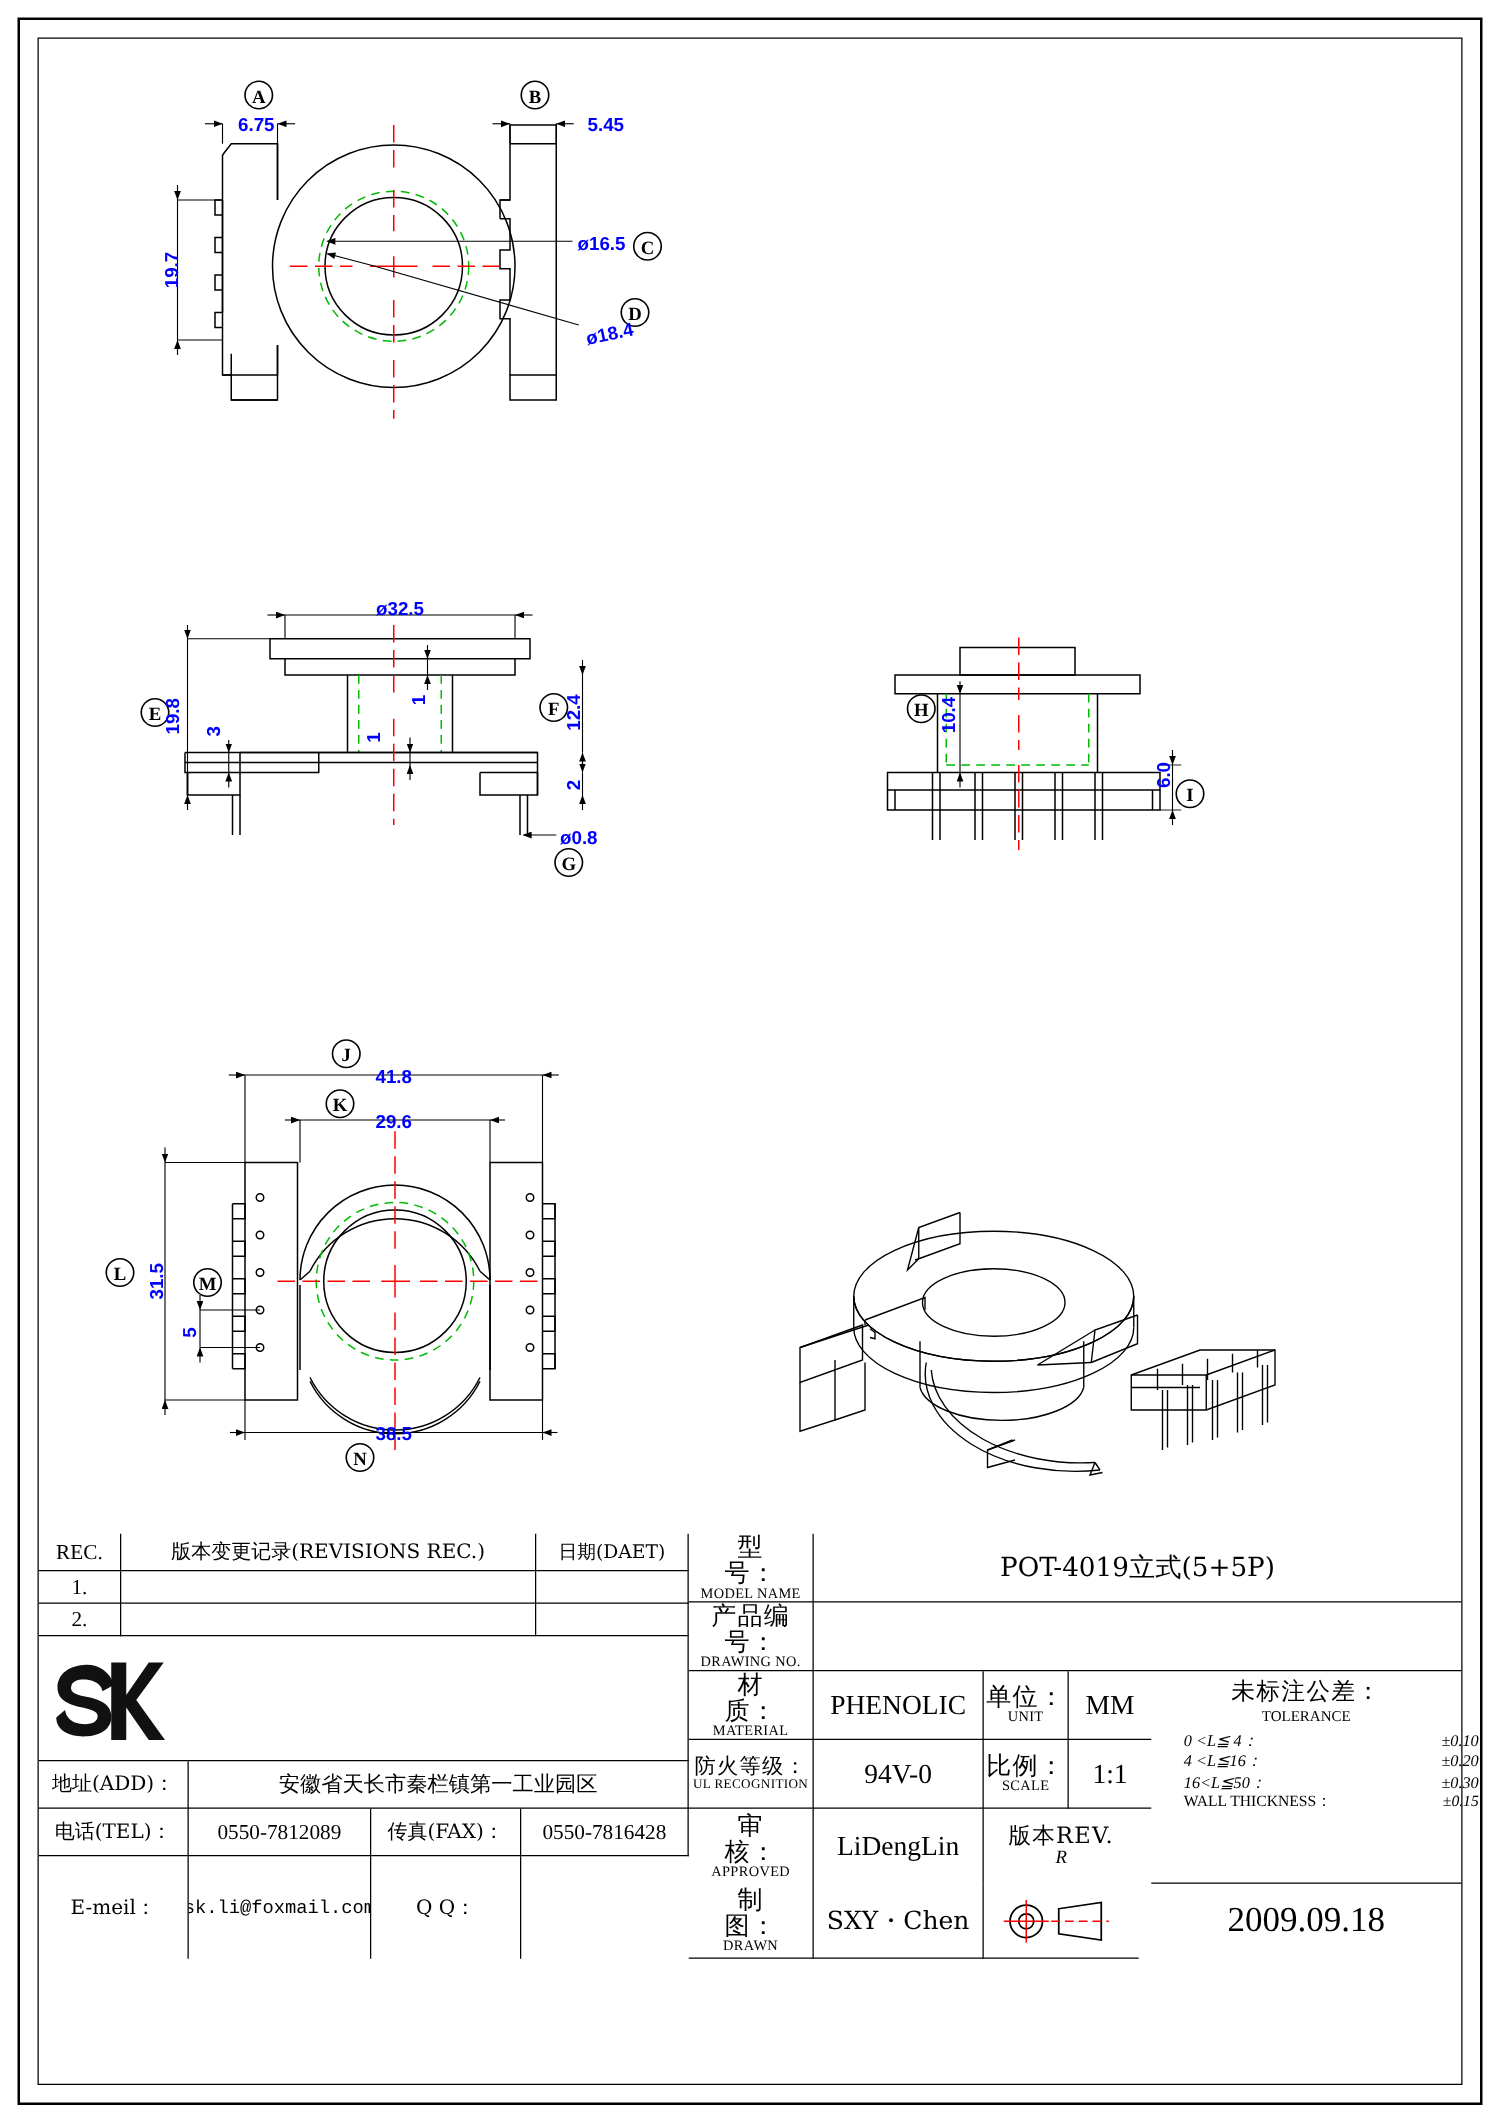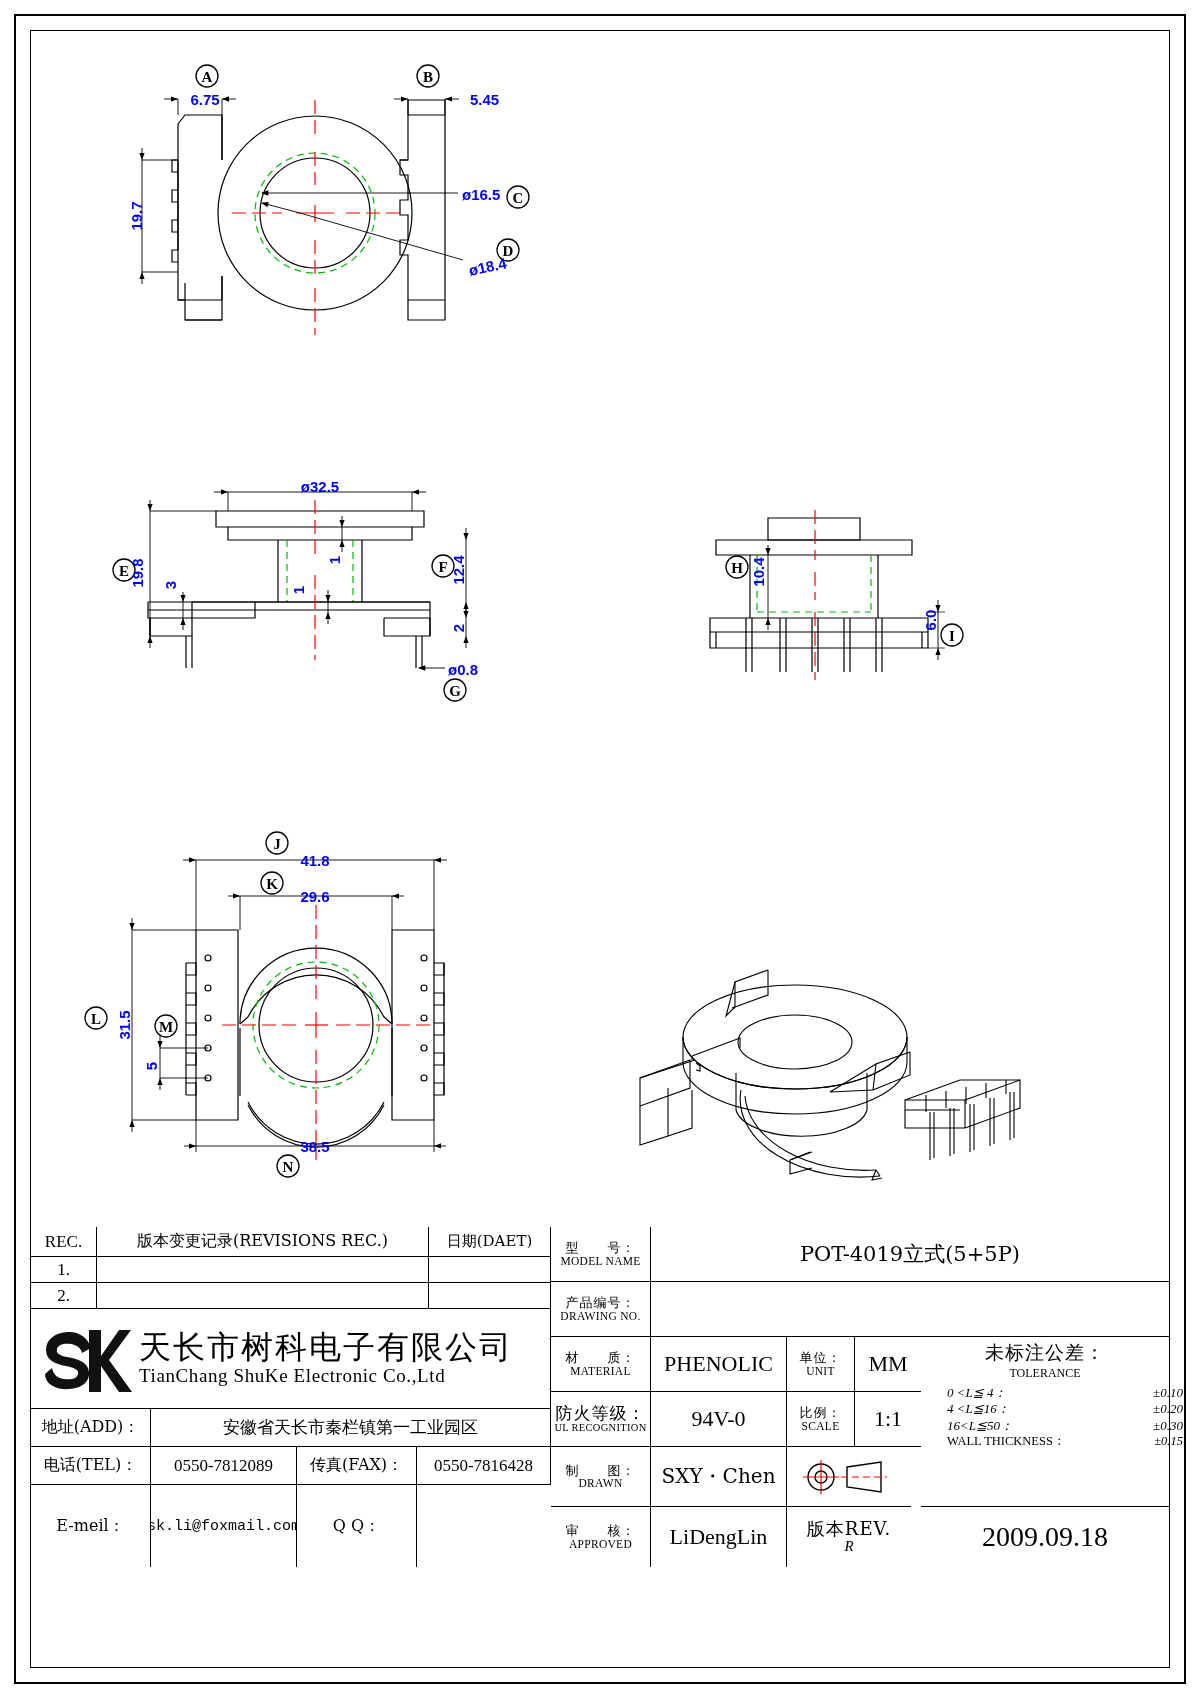--- a/index.html
+++ b/index.html
@@ -50,21 +50,21 @@
     font-size:17px;
   }
   .cell.nb-r{border-right:none;}
   .cell.nb-b{border-bottom:none;}
 
   .cn{font-family:"DejaVu Sans",sans-serif;}
   .lbl-stack{
     display:flex;flex-direction:column;align-items:center;justify-content:center;
     line-height:1.05;
   }
-  .lbl-cn{font-family:"DejaVu Serif",serif;font-size:13px;letter-spacing:1px;}
+  .lbl-cn{font-family:"DejaVu Serif",serif;font-size:20px;letter-spacing:1px;}
   .lbl-en{font-family:"Liberation Serif",serif;font-size:11.5px;letter-spacing:.3px;}
 
   .val-big{font-family:"Liberation Serif",serif;font-size:22px;}
 
   
   .rev-head{height:30px;}
   .rev-row{height:26px;}
   .rev-c1{width:66px;}
   .rev-c2{flex:1;}
   .rev-c3{width:122px;}
@@ -485,24 +485,20 @@
         <div class="logo-mark">
           <svg width="96" height="74" viewBox="0 0 96 74">
             <path d="M8,52 C8,63 20,68 33,67 C46,66 53,59 52,50 C51,40 41,37 30,35
                      C22,33.5 19,31 20,27 C21,22 28,21 34,22 C40,23 44,26 45,31 L54,26
                      C51,15 41,9 30,10 C17,11 9,18 9,28 C9,38 18,42 29,44 C38,46 42,48 41,52
                      C40,57 33,58 27,57 C20,56 16,52 15,46 Z" fill="#111"></path>
             <path d="M52,8 L64,8 L64,34 L82,8 L94,8 L72,38 L95,70 L82,70 L64,44 L64,70 L52,70 Z" fill="#111"></path>
             <path d="M55,28 L86,63 L79,63 L52,30 Z" fill="#fff" opacity="0.0"></path>
           </svg>
         </div>
-        <div class="logo-txt">
-          <div class="logo-cn">天长市树科电子有限公司</div>
-          <div class="logo-en">TianChang ShuKe Electronic Co.,Ltd</div>
-        </div>
       </div>
 
       <div class="row contact-row">
         <div class="cell c-lab">地址(ADD)：</div>
         <div class="cell" style="flex:1;font-family:'DejaVu Serif',serif;font-size:17px;">安徽省天长市秦栏镇第一工业园区</div>
       </div>
 
       <div class="row contact-row">
         <div class="cell c-lab">电话(TEL)：</div>
         <div class="cell" style="width:146px;">0550-7812089</div>
@@ -567,20 +563,36 @@
               </span>
             </div>
             <div class="cell val-big" style="width:136px;">94V-0</div>
             <div class="cell" style="width:68px;">
               <span class="lbl-stack">
                 <span class="lbl-cn">比例：</span>
                 <span class="lbl-en">SCALE</span>
               </span>
             </div>
             <div class="cell val-big nb-r" style="flex:1;">1:1</div>
+          </div>
+
+          <div class="row r-appr nb-b" style="flex:1;">
+            <div class="cell k-lab nb-b">
+              <span class="lbl-stack">
+                <span class="lbl-cn">审　　核：</span>
+                <span class="lbl-en">APPROVED</span>
+              </span>
+            </div>
+            <div class="cell val-big nb-b" style="width:136px;">LiDengLin</div>
+            <div class="cell rev-lab nb-b nb-r">
+              <span class="lbl-stack">
+                <span class="lbl-cn" style="font-size:18px;">版本REV.</span>
+                <span style="font-family:'Liberation Serif',serif;font-style:italic;font-size:15px;">R</span>
+              </span>
+            </div>
           </div>
 
           <div class="row r-drawn">
             <div class="cell k-lab">
               <span class="lbl-stack">
                 <span class="lbl-cn">制　　图：</span>
                 <span class="lbl-en">DRAWN</span>
               </span>
             </div>
             <div class="cell val-big" style="width:136px;font-family:'DejaVu Serif',serif;font-size:20px;">SXY・Chen</div>
@@ -588,36 +600,20 @@
               <svg width="108" height="40" viewBox="0 0 108 40">
                 <circle cx="26" cy="20" r="13" fill="none" stroke="#000" stroke-width="1.4"></circle>
                 <circle cx="26" cy="20" r="6" fill="none" stroke="#000" stroke-width="1.4"></circle>
                 <path d="M8,20 L44,20" stroke="#ff0000" stroke-width="1.2"></path>
                 <path d="M26,3 L26,37" stroke="#ff0000" stroke-width="1.2"></path>
                 <path d="M52,10 L86,5 L86,35 L52,30 Z" fill="none" stroke="#000" stroke-width="1.4"></path>
                 <path d="M46,20 L92,20" stroke="#ff0000" stroke-width="1.2" stroke-dasharray="7,4"></path>
               </svg>
             </div>
           </div>
-
-          <div class="row r-appr nb-b" style="flex:1;">
-            <div class="cell k-lab nb-b">
-              <span class="lbl-stack">
-                <span class="lbl-cn">审　　核：</span>
-                <span class="lbl-en">APPROVED</span>
-              </span>
-            </div>
-            <div class="cell val-big nb-b" style="width:136px;">LiDengLin</div>
-            <div class="cell rev-lab nb-b nb-r">
-              <span class="lbl-stack">
-                <span class="lbl-cn" style="font-size:18px;">版本REV.</span>
-                <span style="font-family:'Liberation Serif',serif;font-style:italic;font-size:15px;">R</span>
-              </span>
-            </div>
-          </div>
         </div>
 
         <div style="flex:1;display:flex;flex-direction:column;">
           <div class="tol-box" style="height:170px;flex:none;">
             <div class="tol-title">未标注公差：</div>
             <div class="tol-sub" style="margin-bottom:4px;text-align:right;">TOLERANCE</div>
             <div class="tol-line">
               <span class="tl-l">0 &lt;L≦ 4：</span>
               <span class="tl-r">±0.10</span>
             </div>

